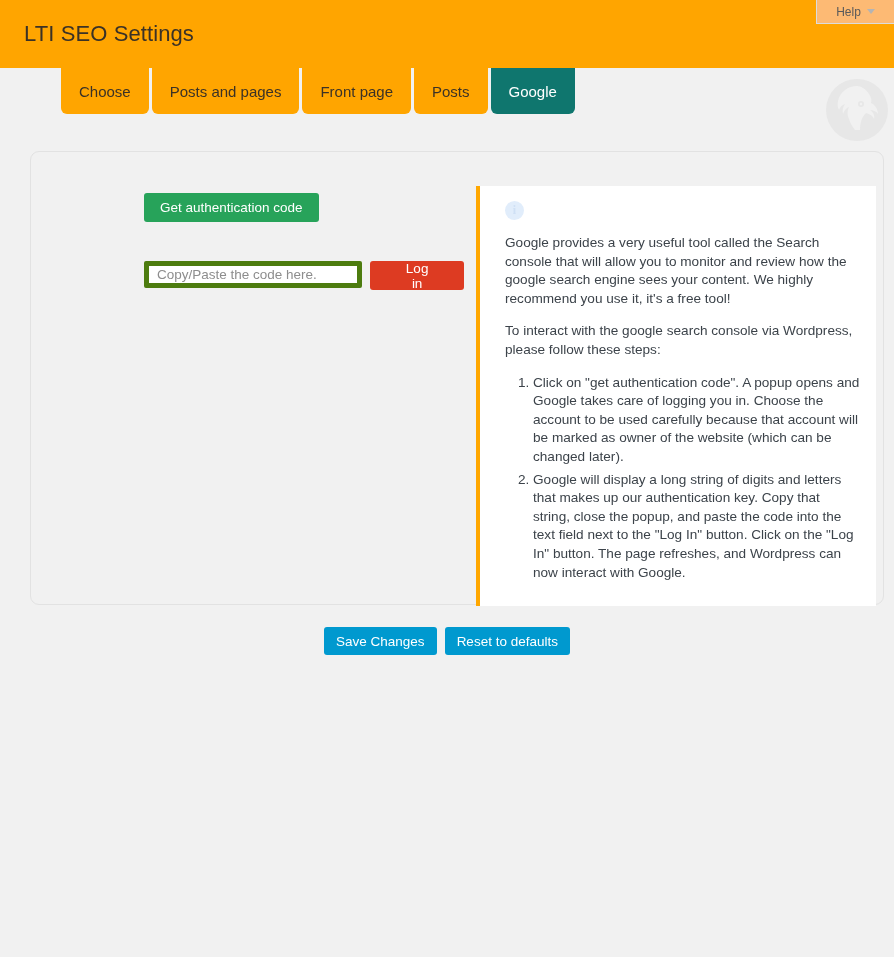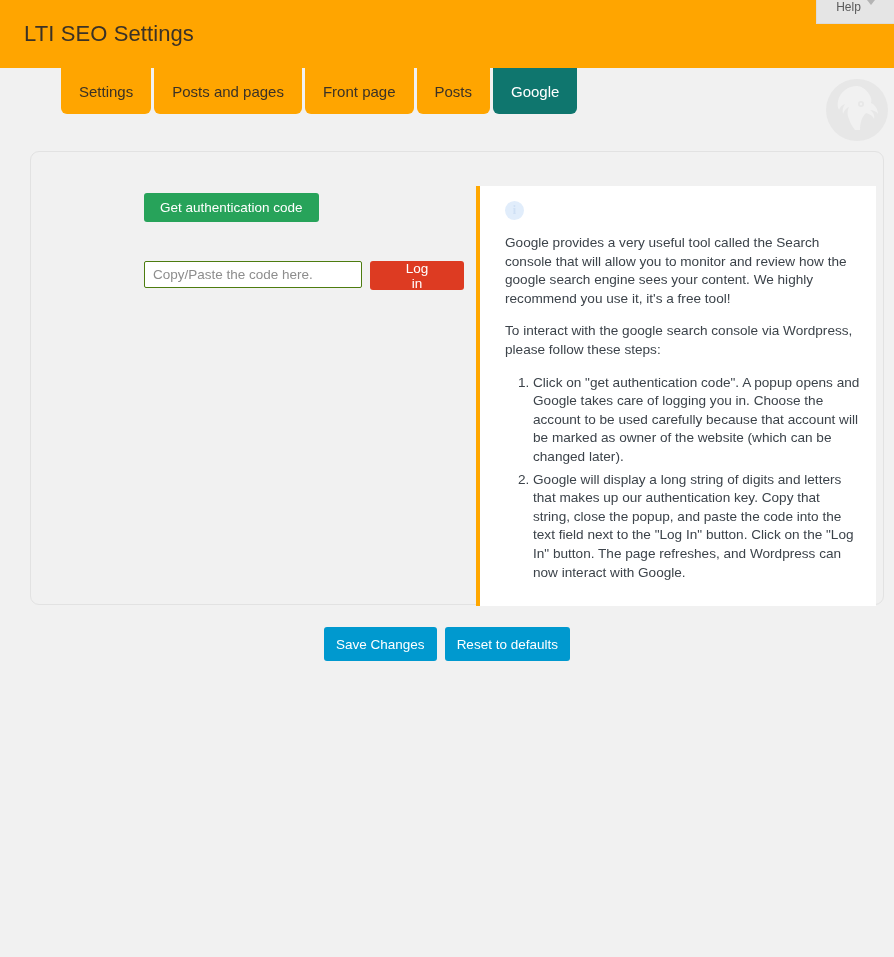--- a/index.html
+++ b/index.html
@@ -34,25 +34,26 @@
     color: #3b3226;
     letter-spacing: 0.1px;
     white-space: nowrap;
   }
   .help-button {
     position: absolute;
     right: 0;
     top: 0;
     width: 78px;
     height: 24px;
-    background: #e5e5e5;
+    background: #fdba74;
     border: 1px solid #dcdcdc;
     border-top: none;
     border-right: none;
     display: flex;
+    align-items: center;
     justify-content: center;
     gap: 6px;
     cursor: pointer;
   }
   .help-label {
     font-size: 12px;
     color: #5a5a5a;
   }
   .caret-down {
     width: 0; height: 0;
@@ -140,21 +141,21 @@
     align-items: stretch;
     gap: 8px;
   }
   .code-input {
     width: 224px;
     height: 27px;
     padding: 0 8px;
     font-size: 13.5px;
     color: #32373c;
     background: #ffffff;
-    border: 1px solid #4d7c0f;
+    border: 5px solid #4d7c0f;
     border-radius: 2px;
     font-family: "Liberation Sans", sans-serif;
     outline: none;
   }
   .code-input::placeholder { color: #8d8d8d; }
   .login-button {
     background: #dd3b22;
     color: #ffffff;
     font-size: 13.5px;
     padding: 0 29px;
@@ -214,41 +215,41 @@
     width: 894px;
     display: flex;
     justify-content: center;
     gap: 8px;
   }
   .btn-primary {
     background: #0099cf;
     color: #ffffff;
     font-size: 13.5px;
     padding: 0 12px;
-    height: 34px;
+    height: 28px;
     border: none;
     border-radius: 3px;
     cursor: pointer;
     font-family: "Liberation Sans", sans-serif;
   }
 </style>
 </head>
 <body>
 
 <div class="header">
   <div class="header-title">LTI SEO Settings</div>
   <div class="help-button">
     <span class="help-label">Help</span>
     <span class="caret-down"></span>
   </div>
 </div>
 
 <div class="tabs">
   <div class="tab">
-      <span>Settings</span>
+      <span>Choose</span>
     </div>
   <div class="tab">
       <span>Posts and pages</span>
     </div>
   <div class="tab">
       <span>Front page</span>
     </div>
   <div class="tab">
       <span>Posts</span>
     </div>

